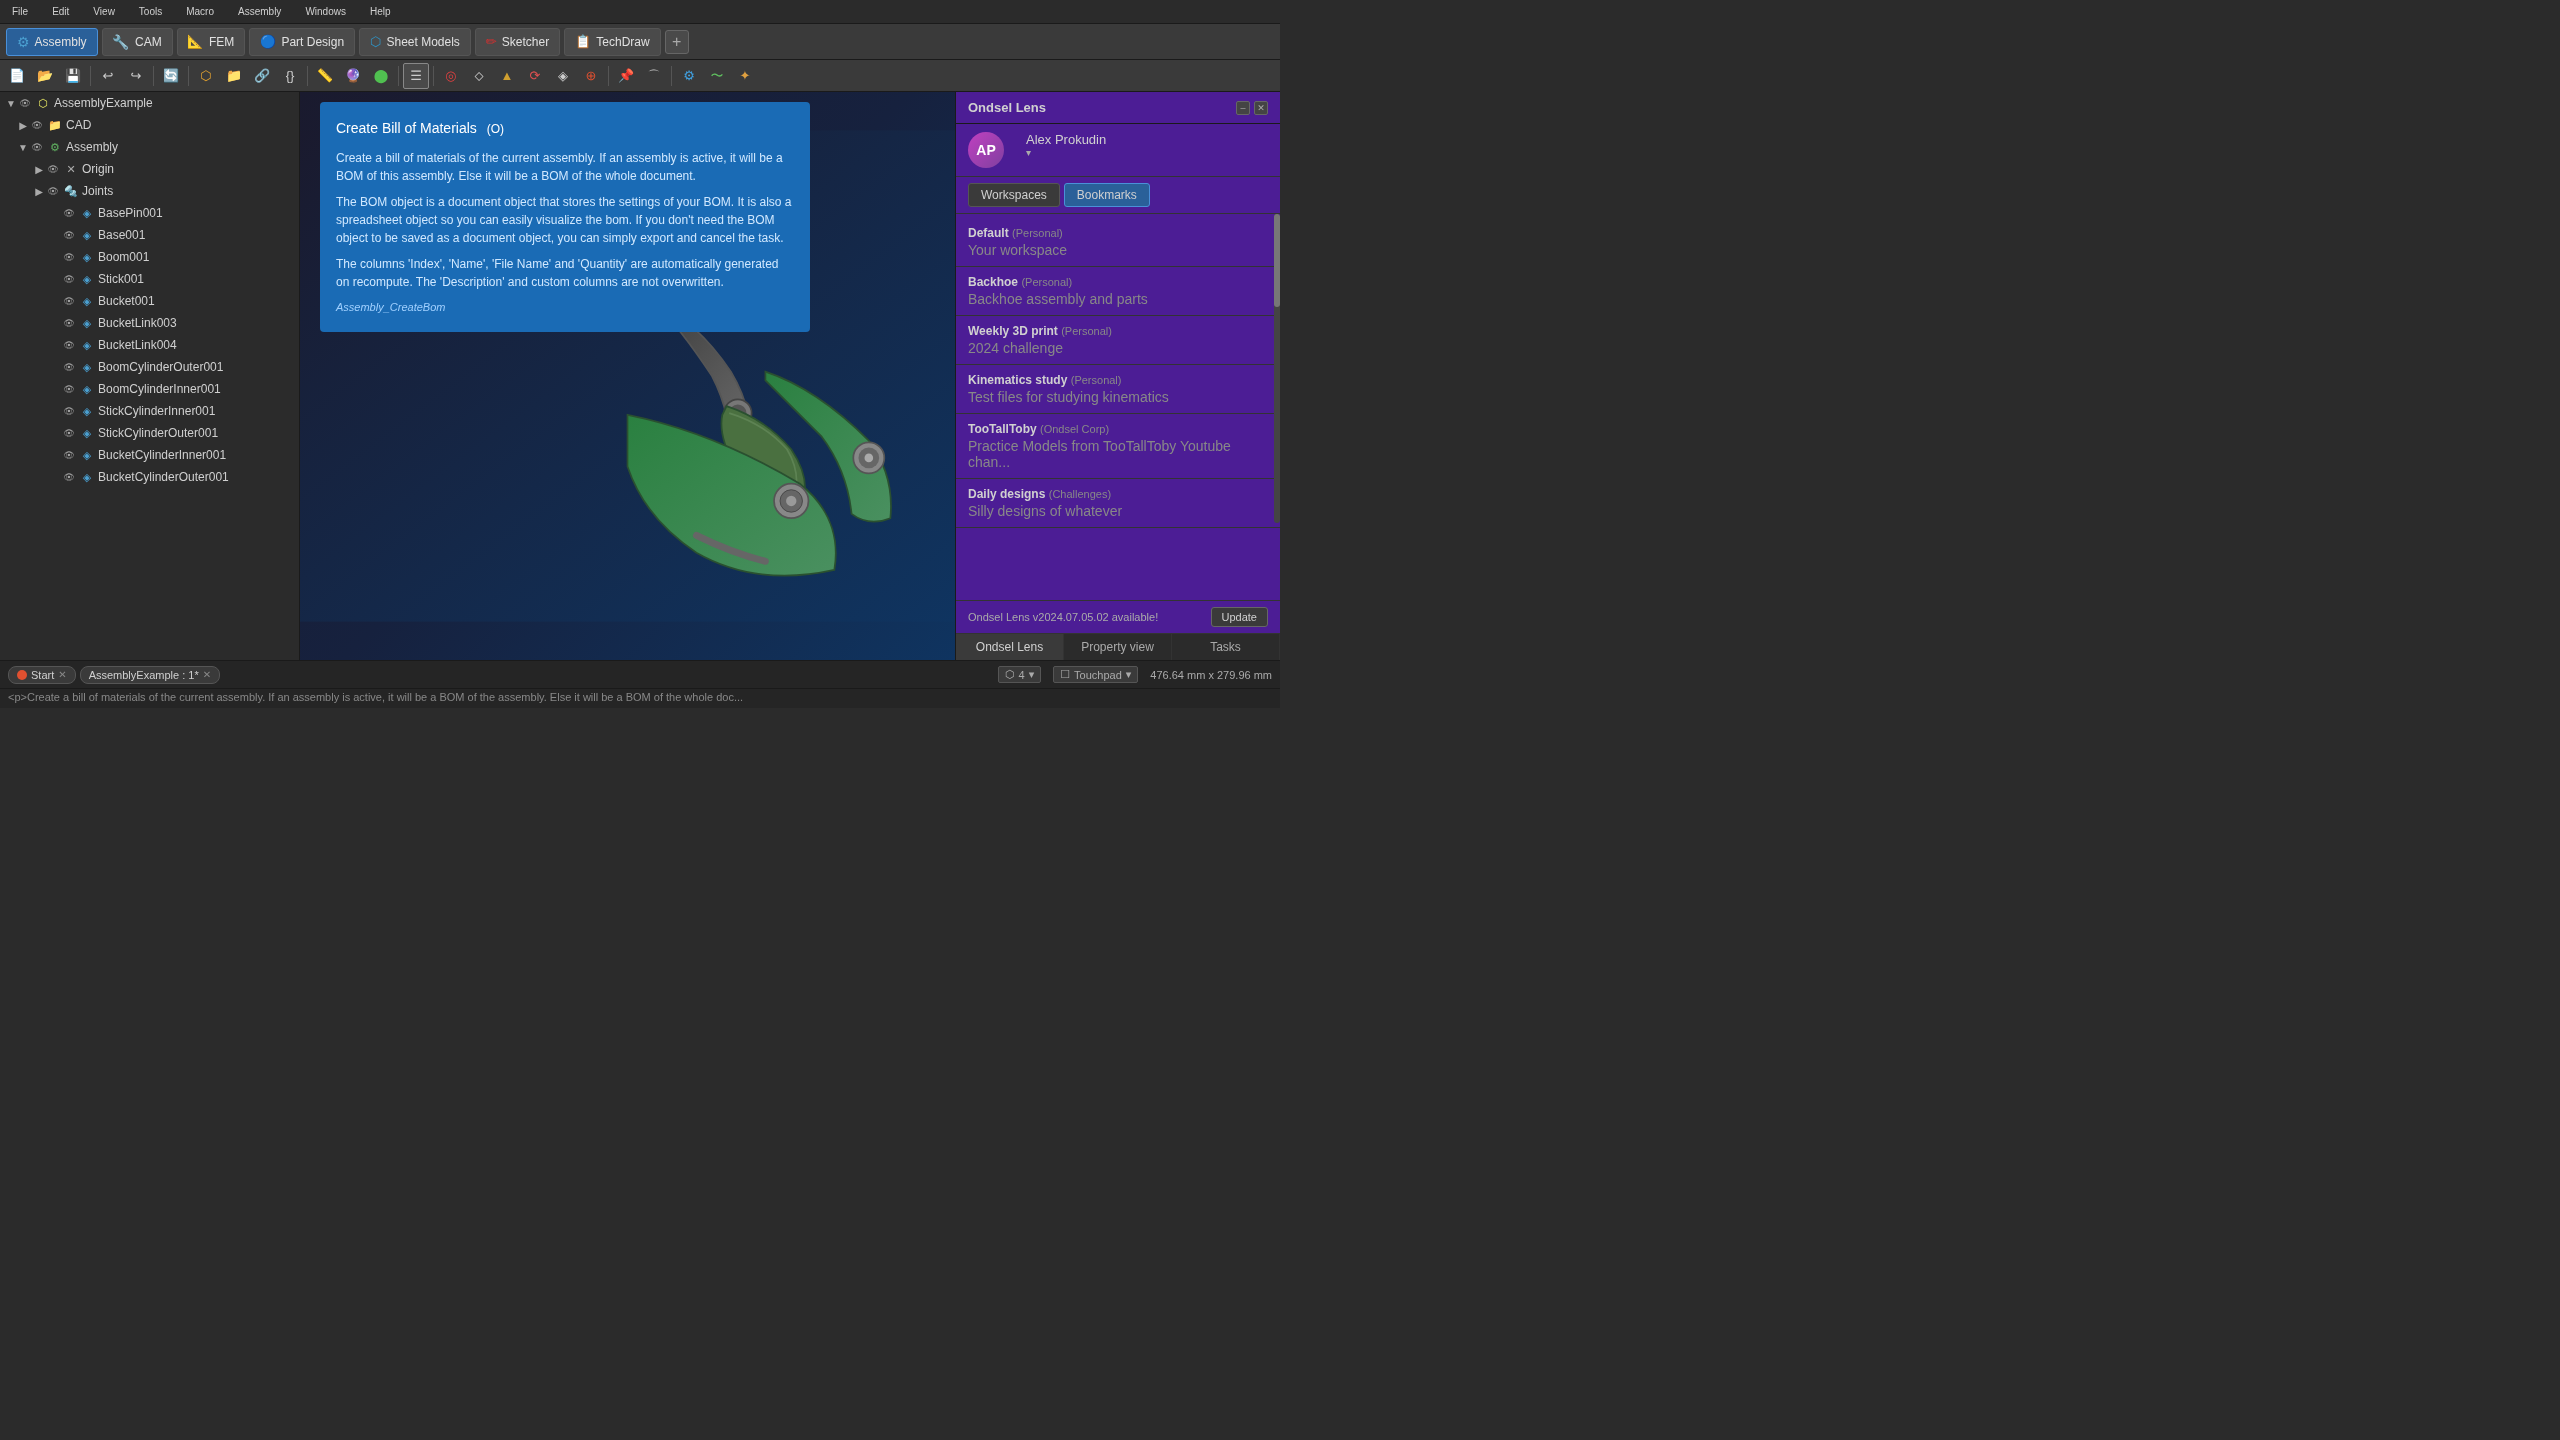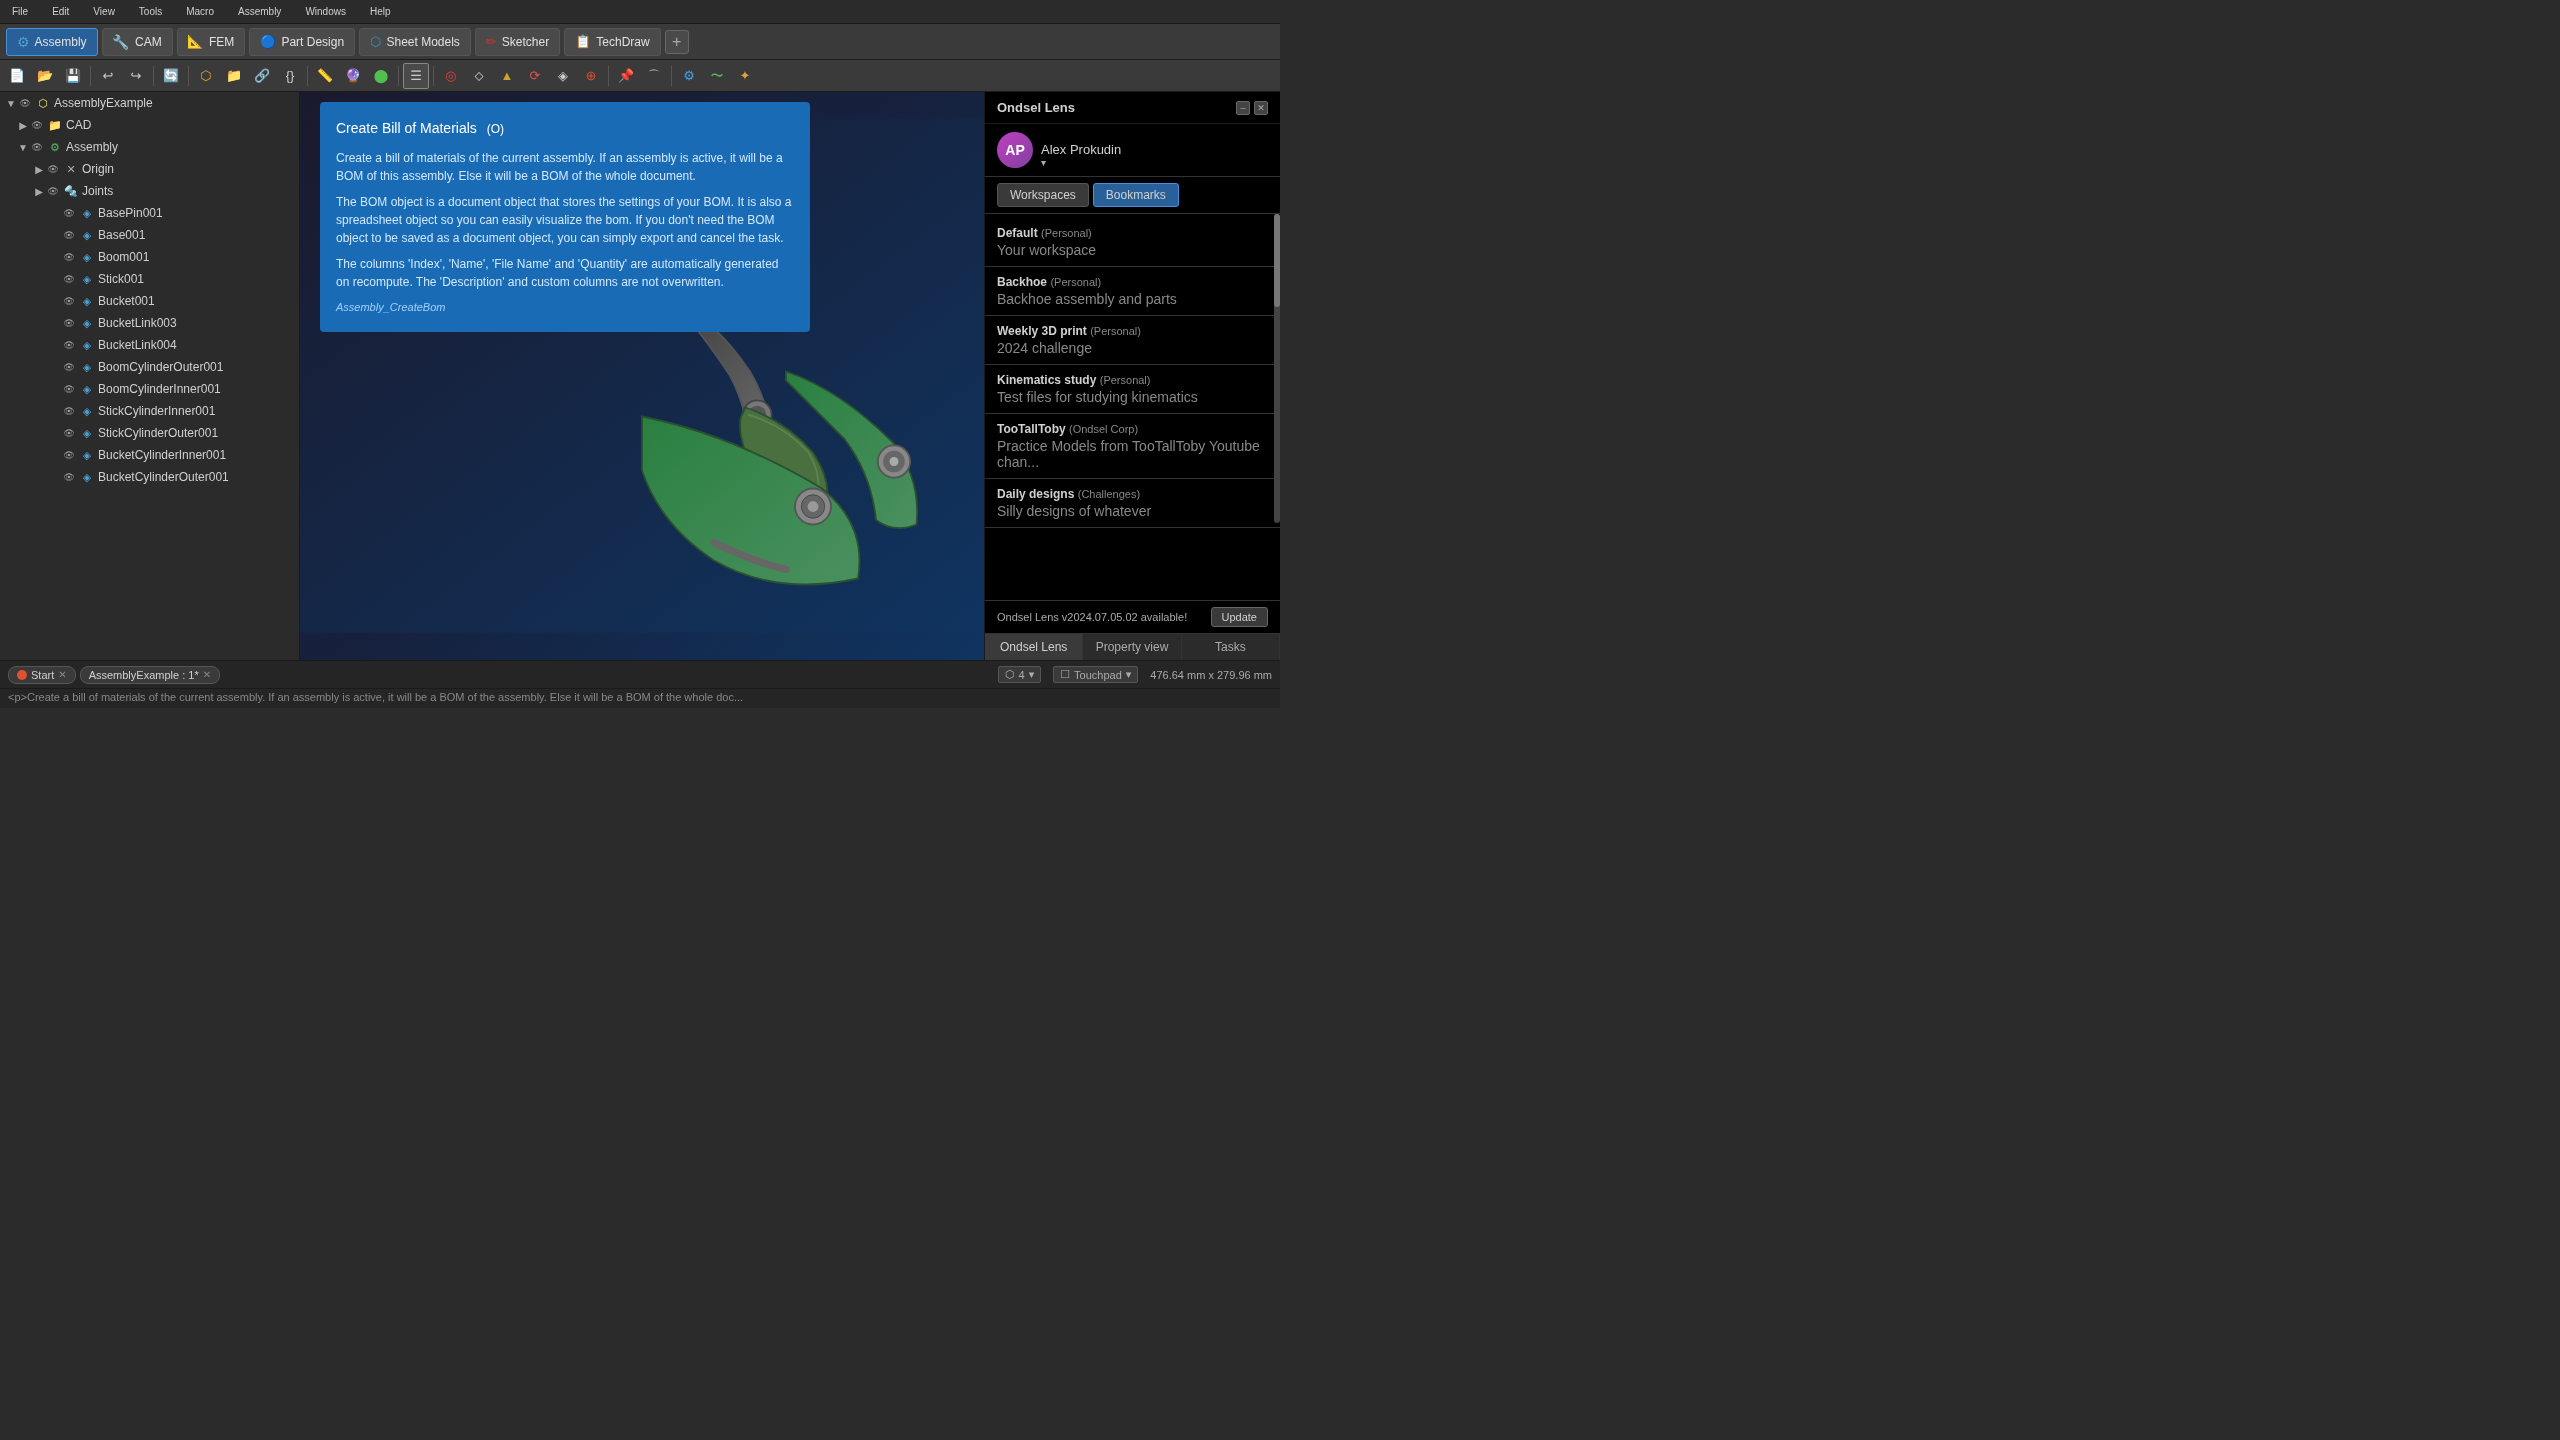--- a/index.html
+++ b/index.html
@@ -184,22 +184,22 @@
     }
 
     
     #backhoe-area {
       position: absolute;
       top: 0; left: 0; right: 0; bottom: 0;
     }
 
     
     #right-panel {
-      width: 296px;
-      background: #000000;
+      width: 325px;
+      background: #4c1d95;
       border-left: 1px solid #1a1a1a;
       display: flex;
       flex-direction: column;
       flex-shrink: 0;
     }
     #right-header {
       display: flex;
       align-items: center;
       justify-content: space-between;
       padding: 8px 12px;
@@ -213,22 +213,22 @@
       border: 1px solid #666;
       background: #444;
       cursor: pointer;
       display: flex; align-items: center; justify-content: center;
       font-size: 9px; color: #aaa;
     }
 
     #user-section {
       padding: 8px 12px;
       display: flex;
-      align-items: flex-end;
-      gap: 8px;
+      align-items: flex-start;
+      gap: 22px;
       border-bottom: 1px solid #333;
     }
     .user-avatar {
       width: 36px; height: 36px;
       border-radius: 50%;
       background: linear-gradient(135deg, #c040c0, #8040a0);
       display: flex; align-items: center; justify-content: center;
       font-size: 14px; font-weight: bold; color: white;
       flex-shrink: 0;
     }

